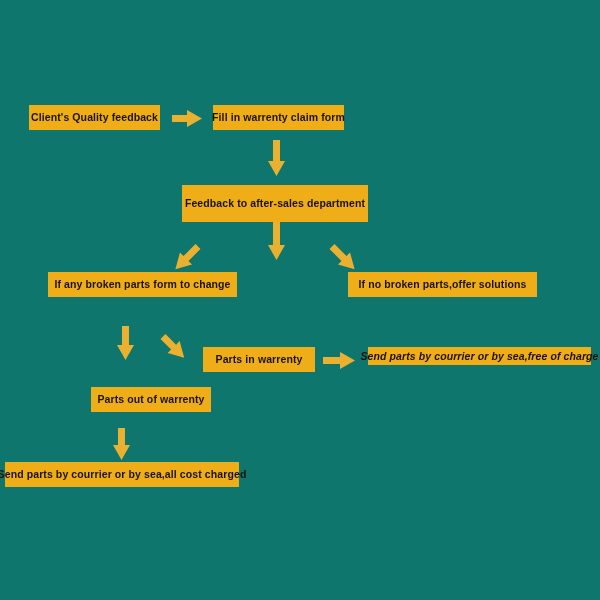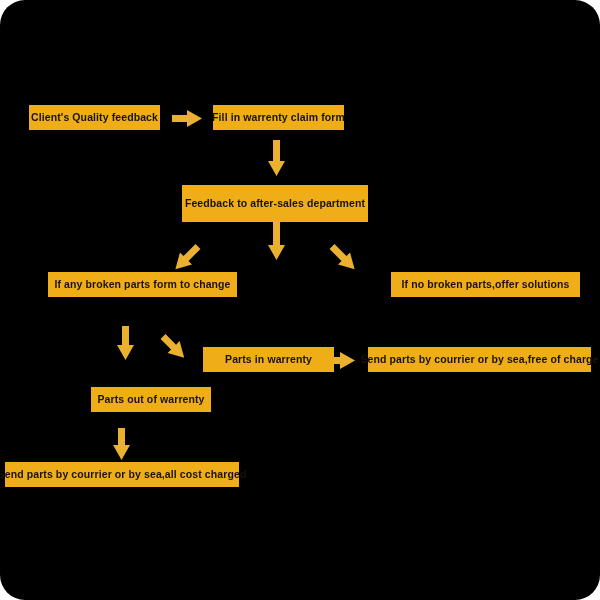--- a/index.html
+++ b/index.html
@@ -33,21 +33,21 @@
   }
   .arrow {
     position: absolute;
     color: #eab130;
   }
   .arrow svg { display: block; overflow: visible; }
 </style>
 </head>
 <body>
 
-<div id="canvas" style="background: #000000; border-radius: 25px;">
+<div id="canvas" style="background: #0f766e;">
     <div class="arrow" style="left: 172px; top: 110px; color: rgb(234, 177, 48); width: 30px;">
       <svg width="30" height="17" viewBox="0 0 30 17">
         <path fill="currentColor" d="M0 5 H15 V0 L30 8.5 L15 17 V12 H0 Z"></path>
       </svg>
     </div>
     <div class="arrow" style="left: 268px; top: 140px; color: rgb(234, 177, 48); height: 36px;">
       <svg width="17" height="36" viewBox="0 0 17 36">
         <path fill="currentColor" d="M5 0 V21 H0 L8.5 36 L17 21 H12 V0 Z"></path>
       </svg>
     </div>
@@ -83,18 +83,18 @@
     </div>
     <div class="arrow" style="left: 113px; top: 428px; color: rgb(234, 177, 48); height: 32px;">
       <svg width="17" height="32" viewBox="0 0 17 32">
         <path fill="currentColor" d="M5 0 V17 H0 L8.5 32 L17 17 H12 V0 Z"></path>
       </svg>
     </div>
     <div class="node" style="left: 29px; top: 105px; width: 131px; height: 25px; background: rgb(239, 174, 23); color: rgb(26, 18, 8);">Client's Quality feedback</div>
     <div class="node" style="left: 213px; top: 105px; width: 131px; height: 25px; background: rgb(239, 174, 23); color: rgb(26, 18, 8);">Fill in warrenty claim form</div>
     <div class="node" style="left: 182px; top: 185px; width: 186px; height: 37px; background: rgb(239, 174, 23); color: rgb(26, 18, 8);">Feedback to after-sales department</div>
     <div class="node" style="left: 48px; top: 272px; width: 189px; height: 25px; background: rgb(239, 174, 23); color: rgb(26, 18, 8);">If any broken parts form to change</div>
-    <div class="node" style="left: 348px; top: 272px; width: 189px; height: 25px; background: rgb(239, 174, 23); color: rgb(26, 18, 8); margin-left: 43px;">If no broken parts,offer solutions</div>
-    <div class="node" style="left: 203px; top: 347px; width: 131px; height: 25px; background: rgb(239, 174, 23); color: rgb(26, 18, 8);">Parts in warrenty</div>
-    <div class="node" style="left: 368px; top: 347px; width: 223px; height: 25px; background: rgb(239, 174, 23); color: rgb(26, 18, 8);">Send parts by courrier or by sea,free of charge</div>
+    <div class="node" style="left: 348px; top: 272px; width: 189px; height: 25px; background: rgb(239, 174, 23); color: rgb(26, 18, 8);">If no broken parts,offer solutions</div>
+    <div class="node" style="left: 203px; top: 347px; width: 112px; height: 25px; background: rgb(239, 174, 23); color: rgb(26, 18, 8);">Parts in warrenty</div>
+    <div class="node" style="left: 368px; top: 347px; width: 223px; height: 18px; background: rgb(239, 174, 23); color: rgb(26, 18, 8); font-style: italic;">Send parts by courrier or by sea,free of charge</div>
     <div class="node" style="left: 59px; top: 387px; width: 120px; height: 25px; background: rgb(239, 174, 23); color: rgb(26, 18, 8); margin-left: 32px;">Parts out of warrenty</div>
     <div class="node" style="left: 5px; top: 462px; width: 234px; height: 25px; background: rgb(239, 174, 23); color: rgb(26, 18, 8);">Send parts by courrier or by sea,all cost charged</div>
   </div>
 
 </body></html>

